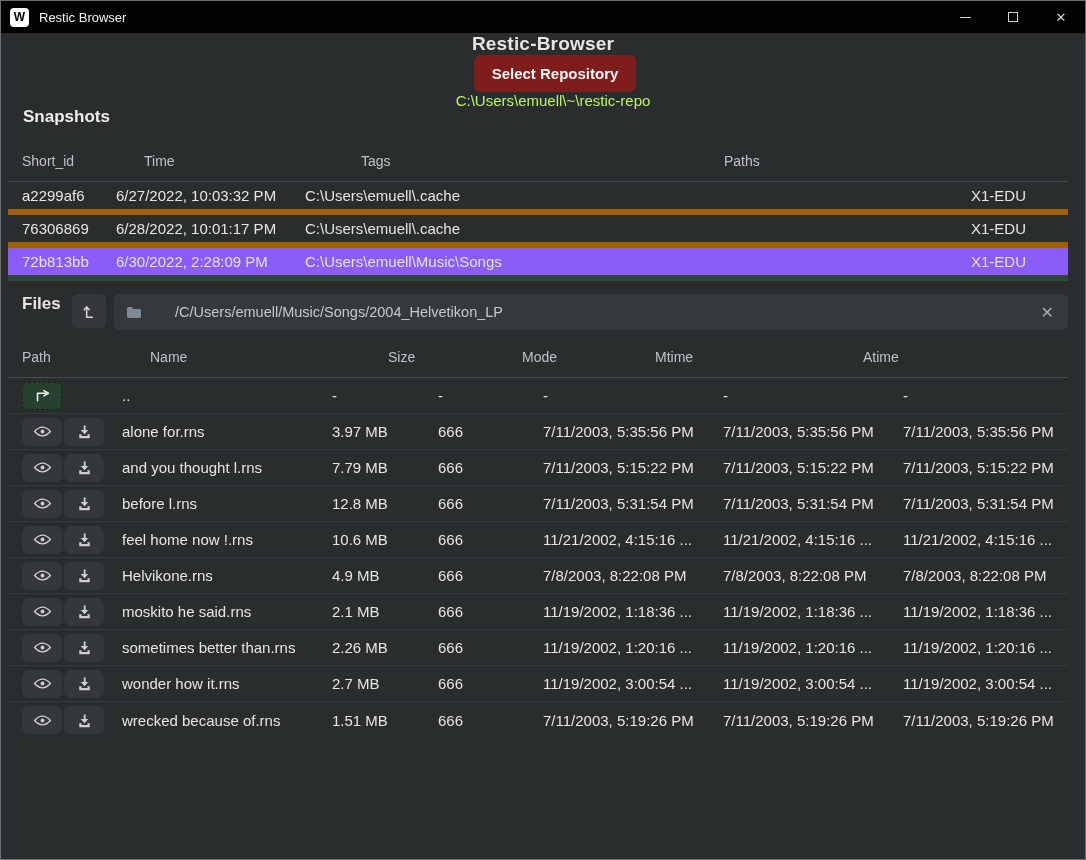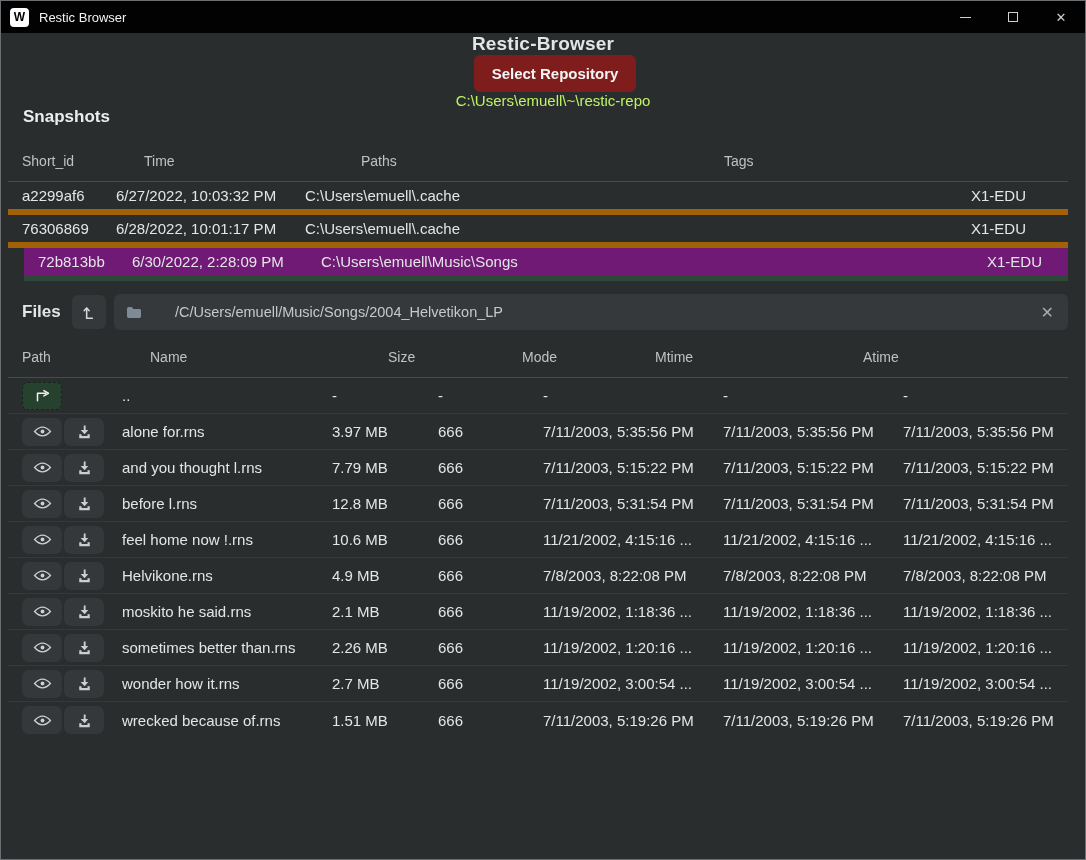--- a/index.html
+++ b/index.html
@@ -31,25 +31,25 @@
   .section-heading{ font-size:17px; font-weight:bold; color:#eceeee; padding:16px 22px 13px 22px; }
   
   .table{ margin:0 17px 0 7px; }
   .trow{ display:grid; align-items:center; }
   .snap-cols{ grid-template-columns:94px 189px 335px 331px 1fr; }
   .file-cols{ grid-template-columns:100px 210px 106px 105px 180px 180px 1fr; }
   .cell{ padding-left:14px; font-size:15px; white-space:nowrap; overflow:hidden; }
   .thead .cell{ font-size:14px; color:#bfc2c4; }
   .thead{ height:42px; border-bottom:1px solid #474b4d;gap:28px; }
   .snap-row{ height:33px; border-bottom:6px solid #a16207; cursor:default; }
-  .snap-row.selected{ background:#701a75; border-bottom-color:#2d4839;margin-left:16px; }
+  .snap-row.selected{ background:#8b5cf6; border-bottom-color:#2d4839; }
   .file-row{ height:36px; border-bottom:1px solid #35393b; }
   .file-row:last-child{ border-bottom:none; }
   
-  .files-bar{ display:flex; align-items:center; padding:13px 17px 6px 21px; }
+  .files-bar{ display:flex; align-items:flex-start; padding:13px 17px 6px 21px; }
   .files-label{ font-size:17px; font-weight:bold; width:40px; }
   .sq-btn{ width:34px; height:34px; margin-left:10px; background:#34383a; border:none; border-radius:6px;
     display:flex; align-items:center; justify-content:center; cursor:pointer; }
   .path-bar{ flex:1; margin-left:8px; height:36px; background:#36393b; border-radius:6px;
     display:flex; align-items:center; padding:0 12px; cursor:text;gap:24px; }
   .path-text{ flex:1; margin-left:9px; font-size:14.5px; color:#c6c9cb; white-space:nowrap; overflow:hidden; }
   .clear-btn{ background:none; border:none; color:#a7abae; font-size:16px; cursor:pointer; padding:0 2px;
     font-family:"Liberation Sans", sans-serif; }
   
   .actions{ display:flex; gap:2px; }
@@ -86,22 +86,22 @@
     <button class="repo-btn">Select Repository</button>
     <span class="repo-path">C:\Users\emuell\~\restic-repo</span>
   </div>
 
   <div class="section-heading">Snapshots</div>
 
   <div class="table">
     <div class="trow snap-cols thead">
       <div class="cell">Short_id</div>
       <div class="cell">Time</div>
+      <div class="cell">Tags</div>
       <div class="cell">Paths</div>
-      <div class="cell">Tags</div>
       <div class="cell">Hostname</div>
     </div>
     <div>
         <div class="trow snap-cols snap-row">
     <div class="cell">a2299af6</div>
     <div class="cell">6/27/2022, 10:03:32 PM</div>
     <div class="cell">C:\Users\emuell\.cache</div>
     <div class="cell"></div>
     <div class="cell">X1-EDU</div>
   </div>

